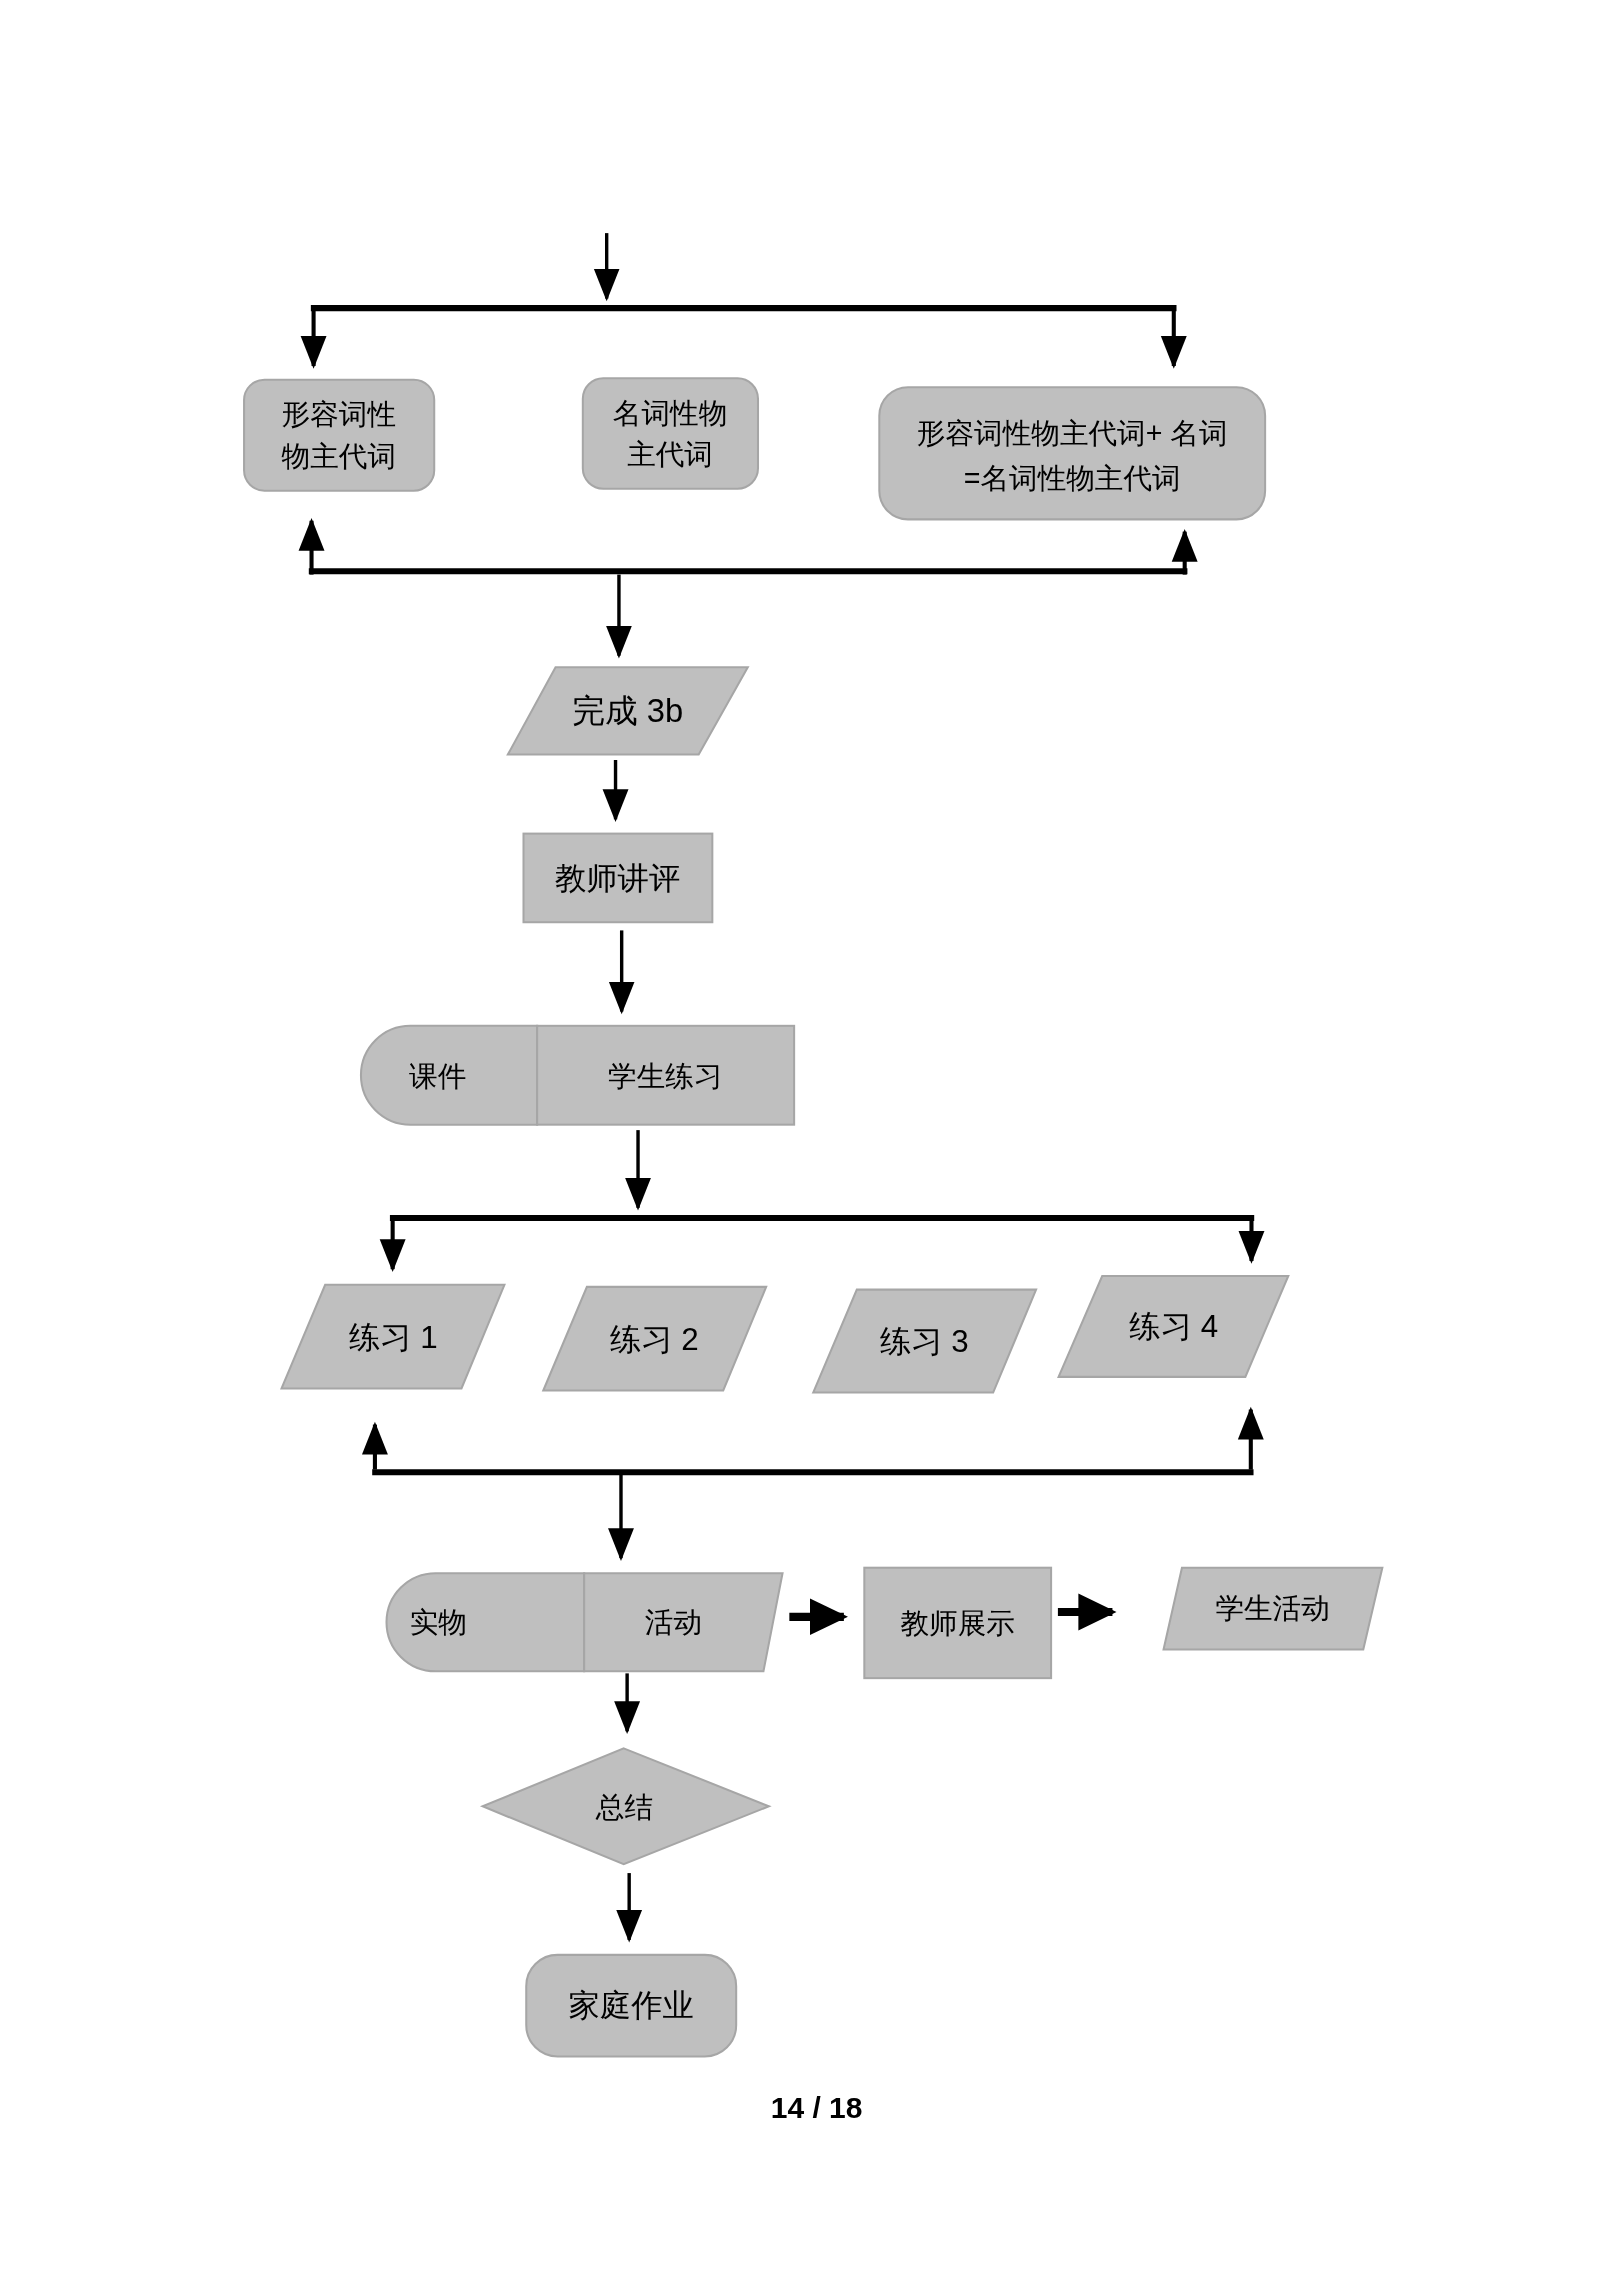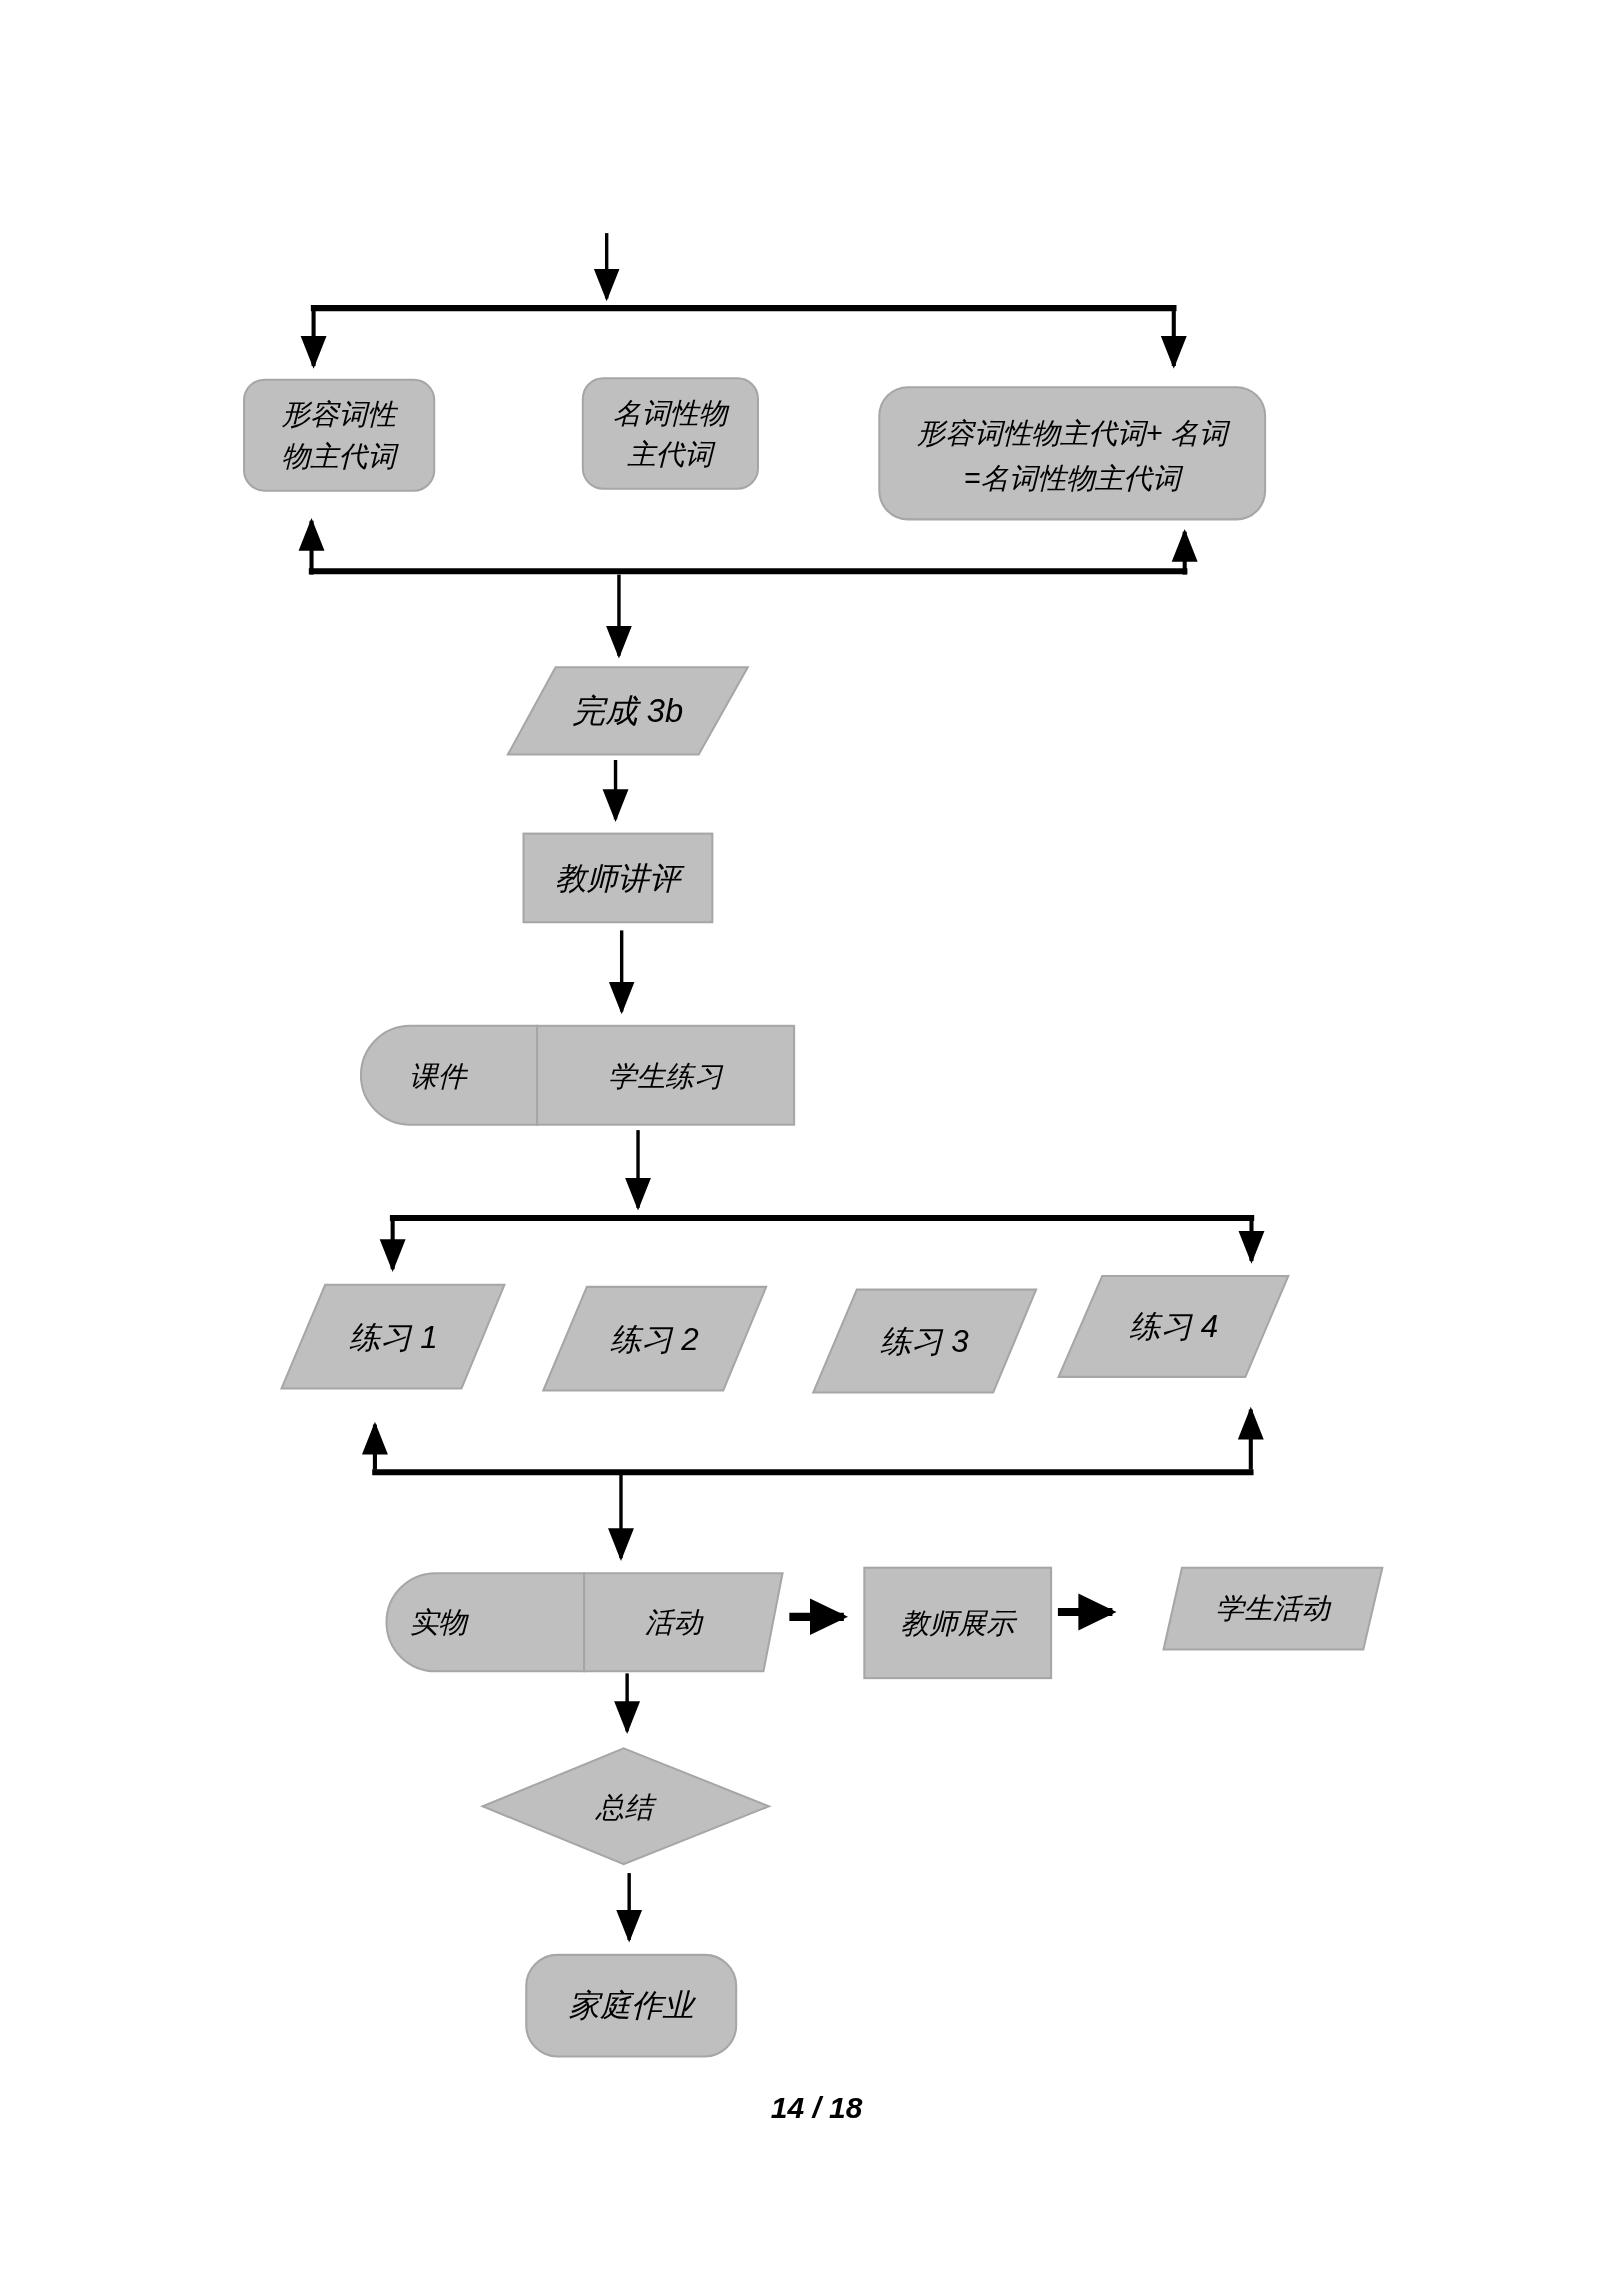--- a/index.html
+++ b/index.html
@@ -2,21 +2,20 @@
 <html style="font-size:11px"><head>
 <meta charset="utf-8">
 <style>
   html, body { margin: 0; padding: 0; background: #ffffff; }
   .canvas {
     position: relative;
     width: 1295px;
     height: 2295px;
     background: #ffffff;
     font-family: "Liberation Sans", sans-serif;
-    font-style: italic;
   }
   svg { display: block; }
   .shape { fill: #BFBFBF; stroke: #A6A6A6; stroke-width: 3; }
   .lbl {
     font-family: "Liberation Sans", sans-serif;
     fill: #000000;
     font-size: 42px;
     text-anchor: middle;
   }
   .lbl-lg { font-size: 48px; }

